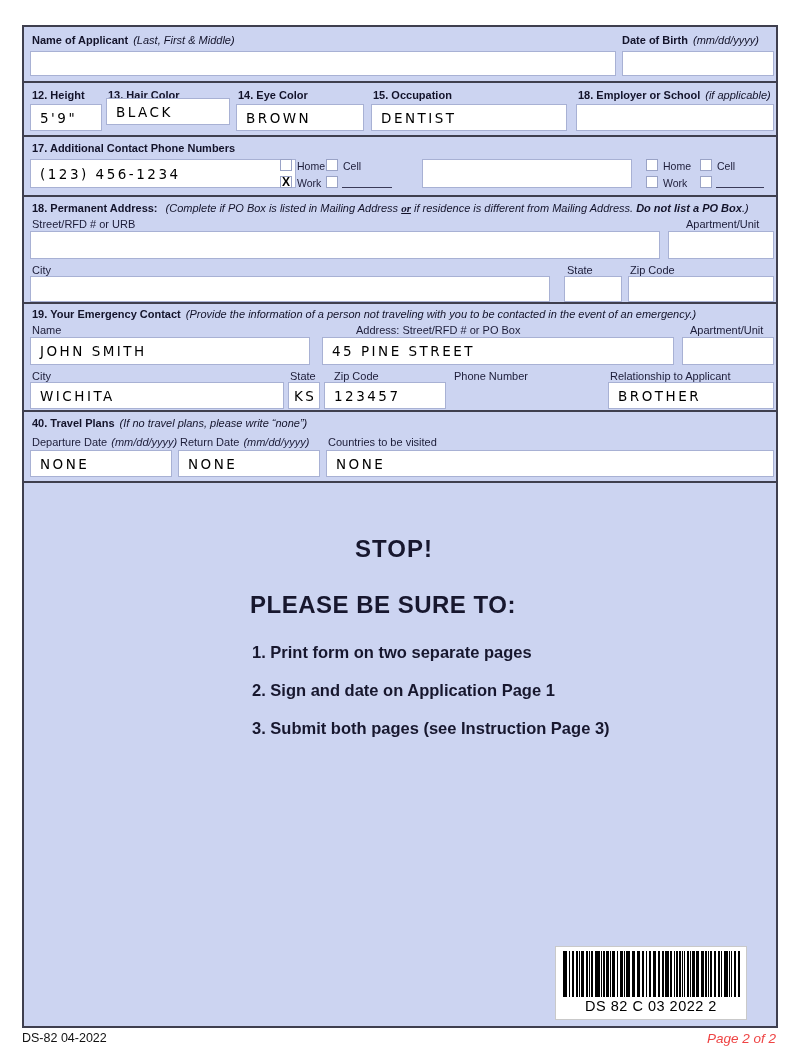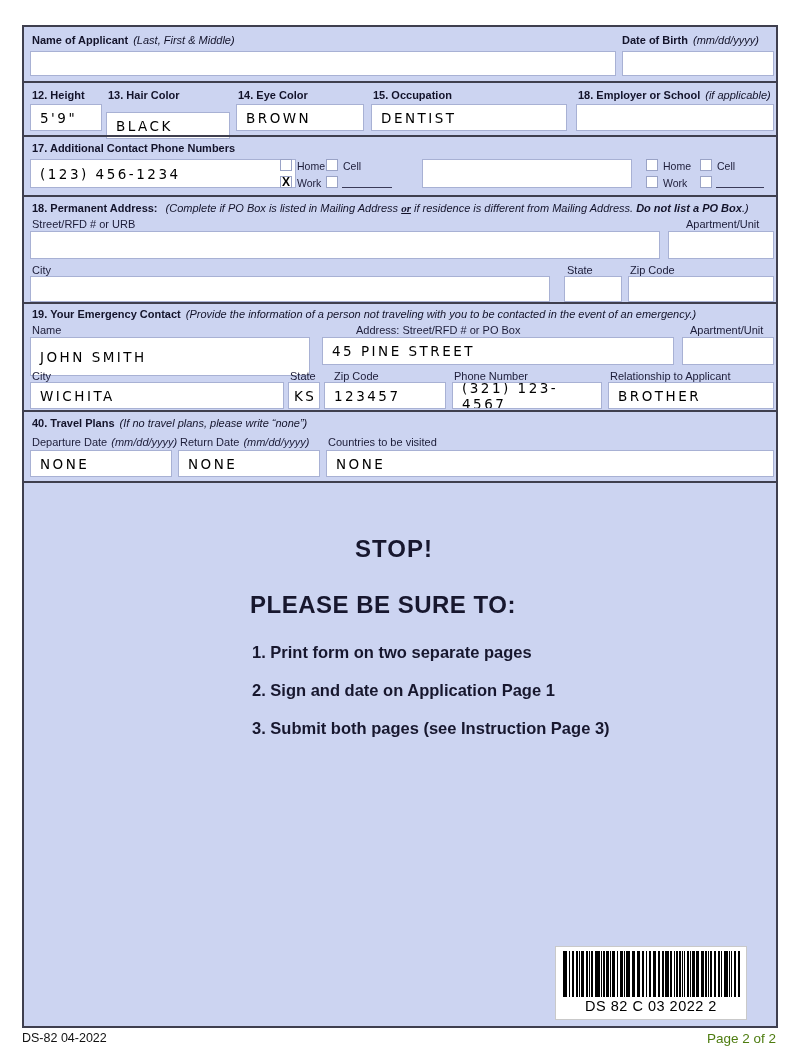--- a/index.html
+++ b/index.html
@@ -58,21 +58,21 @@
   .barcode-bars {
     position:absolute; left:7px; top:4px; width:178px; height:46px;
     overflow:hidden; white-space:nowrap; font-size:0;
   }
   .barcode-bars i { display:inline-block; height:100%; background:#000; }
   .barcode-text {
     position:absolute; left:0; top:51px; width:100%; text-align:center;
     font-size:14.5px; color:#000; letter-spacing:0.5px;
   }
   .footer-left  { position:absolute; left:22px;  top:1031px; font-size:12.5px; color:#111; }
-  .footer-right { position:absolute; right:27px; top:1031px; font-size:13.5px; color:#4d7c0f; }
+  .footer-right { position:absolute; right:27px; top:1031px; font-size:13.5px; color:#ef4444;font-style:italic; }
 </style>
 </head>
 <body>
 
 <div class="page">
   <div class="form">
 
     <div class="sec s1">
       <div class="lbl" style="left:8px; top:7px;">
         <span>Name of Applicant</span><span class="hint">(Last, First &amp; Middle)</span>
@@ -86,21 +86,21 @@
 
     <div class="sec s2">
       <div class="lbl" style="left:8px;   top:6px;">12. Height</div>
       <div class="lbl" style="left:84px;  top:6px;">13. Hair Color</div>
       <div class="lbl" style="left:214px; top:6px;">14. Eye Color</div>
       <div class="lbl" style="left:349px; top:6px;">15. Occupation</div>
       <div class="lbl" style="left:554px; top:6px;">
         <span>18. Employer or School</span><span class="hint">(if applicable)</span>
       </div>
       <div class="field" style="left:6px;   top:21px; width:72px;  height:27px;">5'9"</div>
-      <div class="field" style="left:82px;  top:29px; width:124px; height:27px;">BLACK</div>
+      <div class="field" style="left:82px;  top:15px; width:124px; height:27px;">BLACK</div>
       <div class="field" style="left:212px; top:21px; width:128px; height:27px;">BROWN</div>
       <div class="field" style="left:347px; top:21px; width:196px; height:27px;">DENTIST</div>
       <div class="field" style="left:552px; top:21px; width:198px; height:27px;"></div>
     </div>
 
     <div class="sec s3">
       <div class="lbl" style="left:8px; top:5px;">17. Additional Contact Phone Numbers</div>
       <div class="field" style="left:6px; top:22px; width:266px; height:29px;">(123) 456-1234</div>
 
       <div class="cb" style="left:256px; top:22px;"></div>
@@ -141,32 +141,31 @@
       <div class="field" style="left:604px; top:79px; width:146px; height:26px;"></div>
     </div>
 
     <div class="sec s5">
       <div class="lbl" style="left:8px; top:4px;">
         <span>19. Your Emergency Contact</span><span class="hint">(Provide the information of a person not traveling with you to be contacted in the event of an emergency.)</span>
       </div>
       <div class="sub" style="left:8px;   top:20px;">Name</div>
       <div class="sub" style="left:304px; top:20px;margin-left:28px;">Address: Street/RFD # or PO Box</div>
       <div class="sub" style="left:666px; top:20px;">Apartment/Unit</div>
-      <div class="field" style="left:6px;   top:33px; width:280px; height:39px;">JOHN SMITH</div>
+      <div class="field" style="left:6px;   top:33px; width:280px; height:28px;">JOHN SMITH</div>
       <div class="field" style="left:298px; top:33px; width:352px; height:28px;">45 PINE STREET</div>
       <div class="field" style="left:658px; top:33px; width:92px;  height:28px;"></div>
       <div class="sub" style="left:8px;   top:66px;">City</div>
       <div class="sub" style="left:266px; top:66px;">State</div>
       <div class="sub" style="left:310px; top:66px;">Zip Code</div>
       <div class="sub" style="left:430px; top:66px;">Phone Number</div>
       <div class="sub" style="left:586px; top:66px;">Relationship to Applicant</div>
       <div class="field" style="left:6px;   top:78px; width:254px; height:27px;">WICHITA</div>
       <div class="field" style="left:264px; top:78px; width:32px;  height:27px; padding-left:5px;">KS</div>
       <div class="field" style="left:300px; top:78px; width:122px; height:27px;">123457</div>
-      <div class="field" style="left:428px; top:78px; width:150px; height:27px;">(321) 123-4567</div>
       <div class="field" style="left:584px; top:78px; width:166px; height:27px;">BROTHER</div>
     </div>
 
     <div class="sec s6">
       <div class="lbl" style="left:8px; top:5px;">
         <span>40. Travel Plans</span><span class="hint">(If no travel plans, please write “none”)</span>
       </div>
       <div class="sub" style="left:8px; top:24px;">
         <span>Departure Date</span> <i class="hint" style="margin-left:1px;">(mm/dd/yyyy)</i>
       </div>

